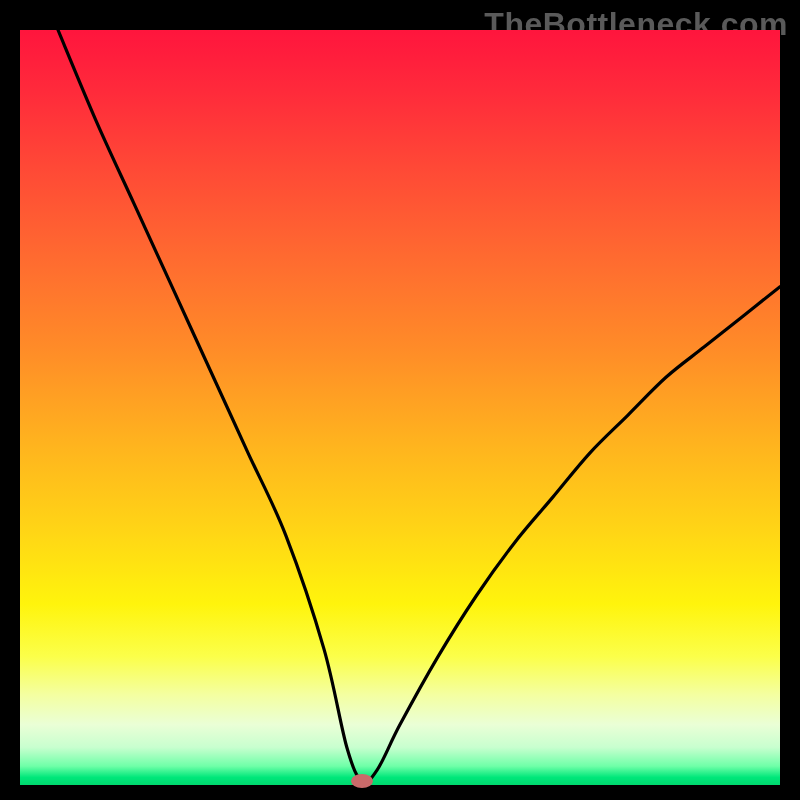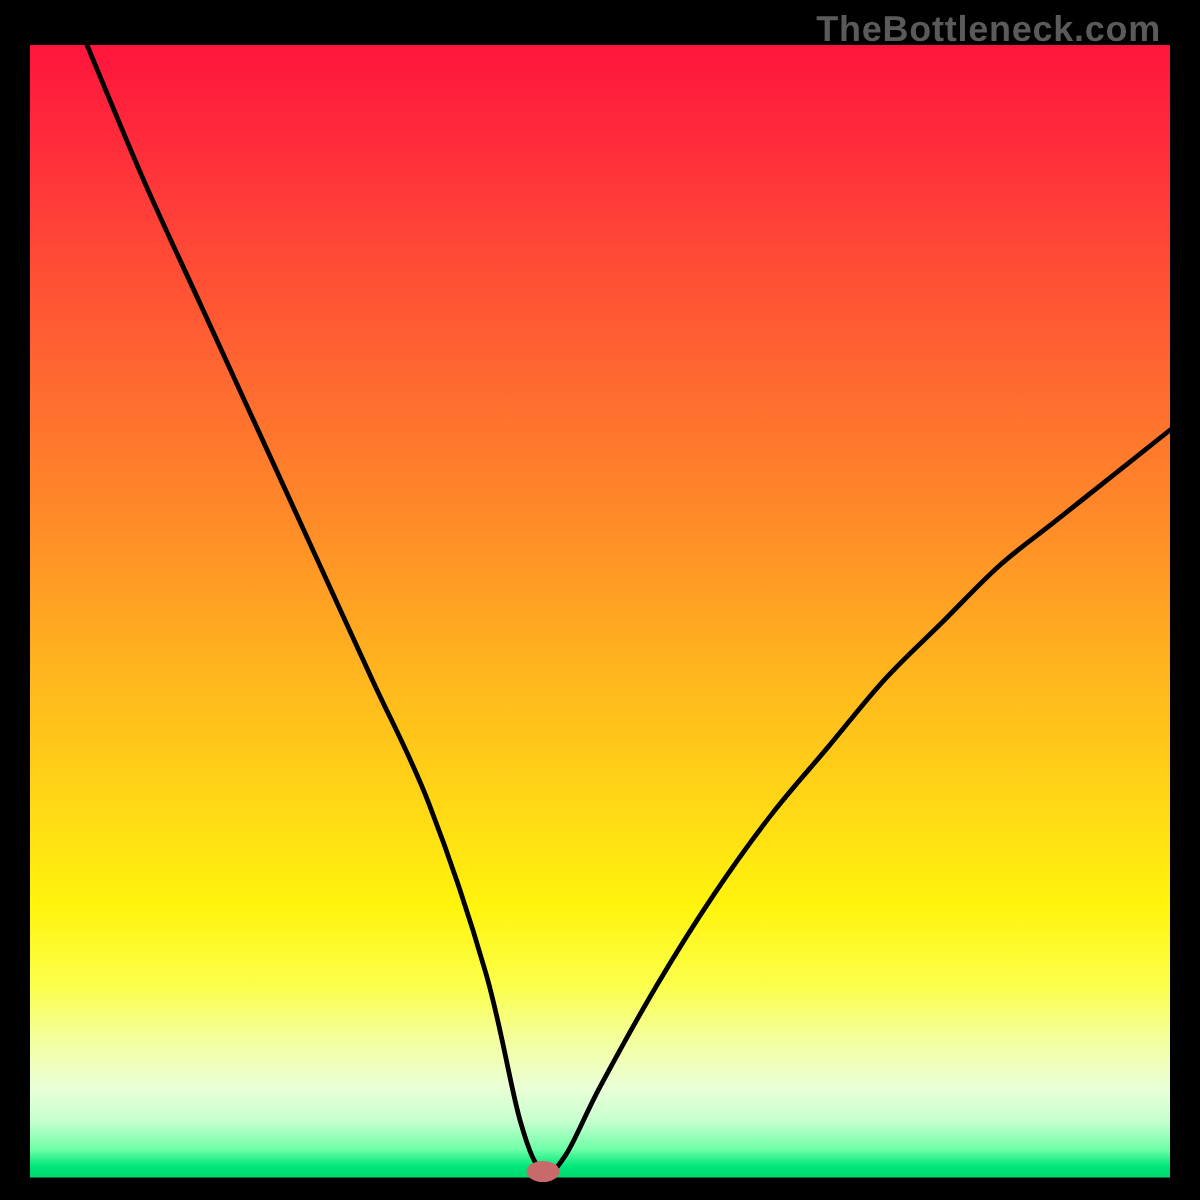--- a/index.html
+++ b/index.html
@@ -6,23 +6,23 @@
   html, body { width: 800px; height: 800px; overflow: hidden; }
   .outer {
     width: 800px;
     height: 800px;
     background: #000;
     position: relative;
   }
   .watermark {
     position: absolute;
     top: 6px;
-    right: 26px;
+    right: 12px;
     font-family: Arial, Helvetica, sans-serif;
-    font-size: 24px;
+    font-size: 32px;
     font-weight: 600;
     color: #5a5a5a;
     letter-spacing: 0.5px;
   }
   .plot {
     position: absolute;
     left: 20px;
     top: 30px;
     width: 760px;
     height: 755px;

